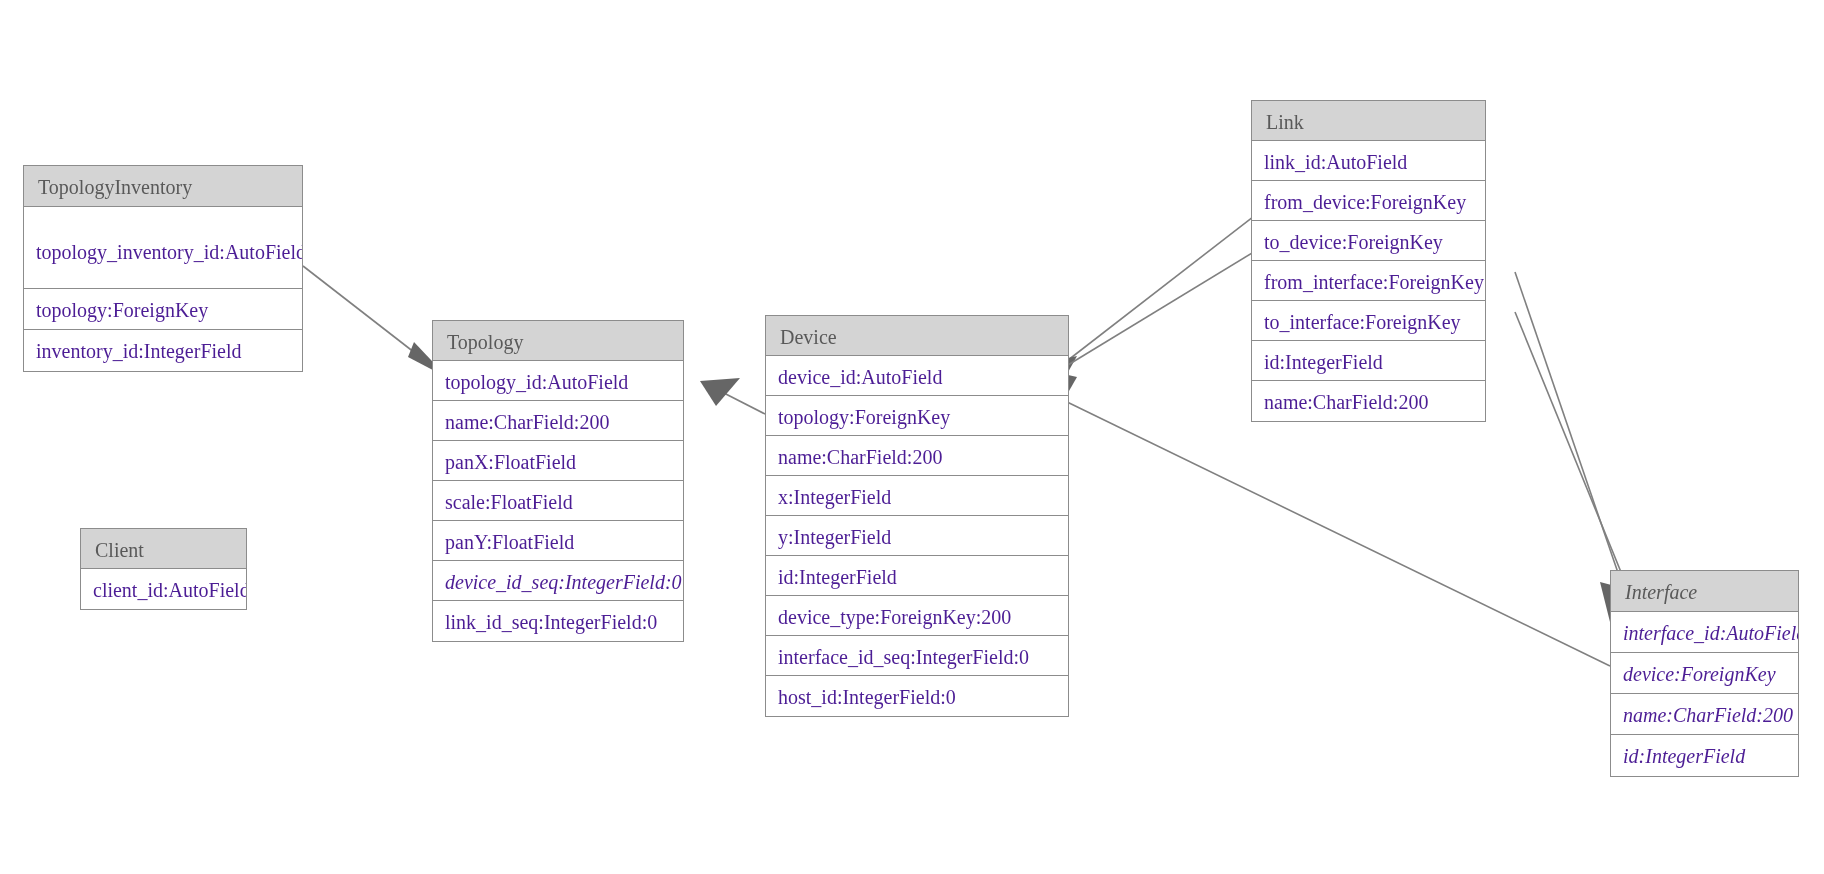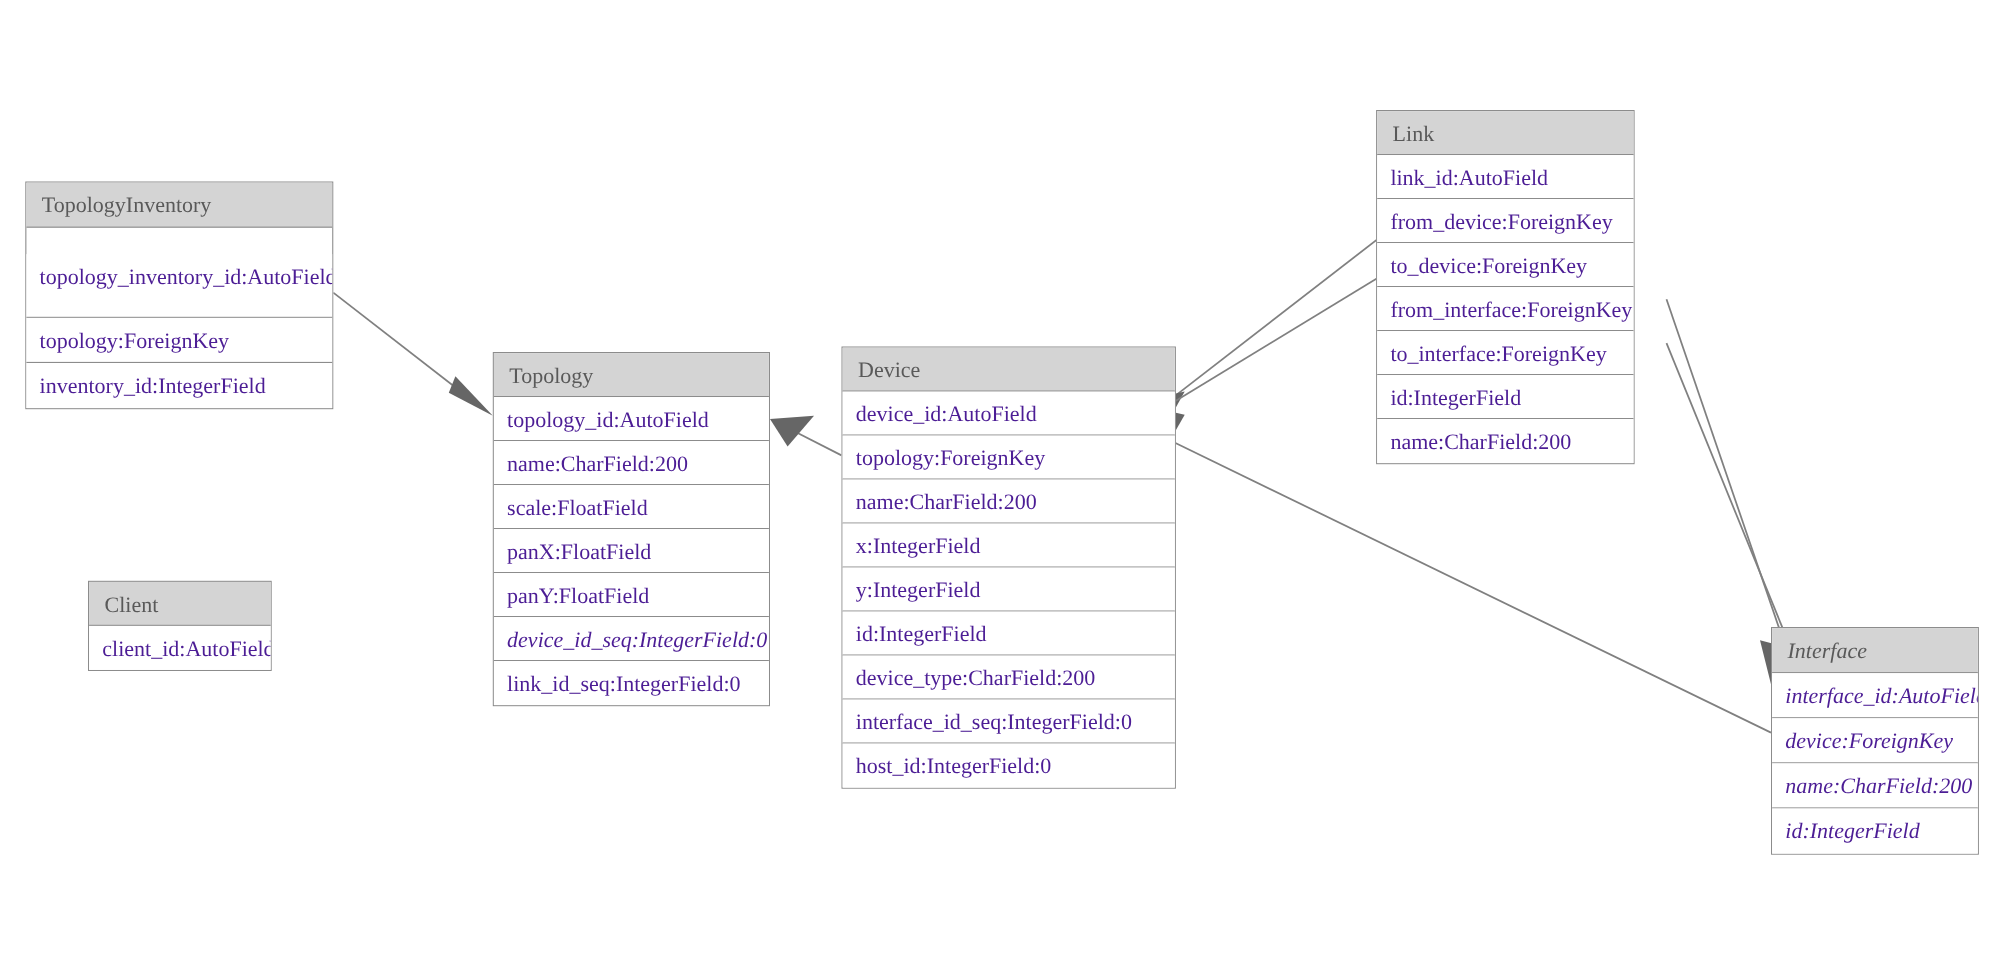--- a/index.html
+++ b/index.html
@@ -100,39 +100,39 @@
 
   </svg>
 
   <div id="entity-host">
       <div class="entity" style="left: 23px; top: 165px; width: 280px;">
         <div class="entity-header" style="height: 41px;">TopologyInventory</div>
         <div class="entity-field" style="height: 58px; margin-top: 24px;">topology_inventory_id:AutoField</div>
         <div class="entity-field" style="height: 41px;">topology:ForeignKey</div>
         <div class="entity-field" style="height: 41px;">inventory_id:IntegerField</div>
       </div>
-      <div class="entity" style="left: 448px; top: 320px; width: 252px;">
+      <div class="entity" style="left: 432px; top: 320px; width: 252px;">
         <div class="entity-header" style="height: 40px;">Topology</div>
         <div class="entity-field" style="height: 40px;">topology_id:AutoField</div>
         <div class="entity-field" style="height: 40px;">name:CharField:200</div>
+        <div class="entity-field" style="height: 40px;">panX:FloatField</div>
         <div class="entity-field" style="height: 40px;">scale:FloatField</div>
-        <div class="entity-field" style="height: 40px;">panX:FloatField</div>
         <div class="entity-field" style="height: 40px;">panY:FloatField</div>
         <div class="entity-field" style="height: 40px; font-style: italic;">device_id_seq:IntegerField:0</div>
         <div class="entity-field" style="height: 40px;">link_id_seq:IntegerField:0</div>
       </div>
       <div class="entity" style="left: 765px; top: 315px; width: 304px;">
         <div class="entity-header" style="height: 40px;">Device</div>
         <div class="entity-field" style="height: 40px;">device_id:AutoField</div>
         <div class="entity-field" style="height: 40px;">topology:ForeignKey</div>
         <div class="entity-field" style="height: 40px;">name:CharField:200</div>
         <div class="entity-field" style="height: 40px;">x:IntegerField</div>
         <div class="entity-field" style="height: 40px;">y:IntegerField</div>
         <div class="entity-field" style="height: 40px;">id:IntegerField</div>
-        <div class="entity-field" style="height: 40px;">device_type:CharField:200</div>
+        <div class="entity-field" style="height: 40px;">device_type:ForeignKey:200</div>
         <div class="entity-field" style="height: 40px;">interface_id_seq:IntegerField:0</div>
         <div class="entity-field" style="height: 40px;">host_id:IntegerField:0</div>
       </div>
       <div class="entity" style="left: 1220px; top: 100px; width: 235px; margin-left: 31px;">
         <div class="entity-header" style="height: 40px;">Link</div>
         <div class="entity-field" style="height: 40px;">link_id:AutoField</div>
         <div class="entity-field" style="height: 40px;">from_device:ForeignKey</div>
         <div class="entity-field" style="height: 40px;">to_device:ForeignKey</div>
         <div class="entity-field" style="height: 40px;">from_interface:ForeignKey</div>
         <div class="entity-field" style="height: 40px;">to_interface:ForeignKey</div>

